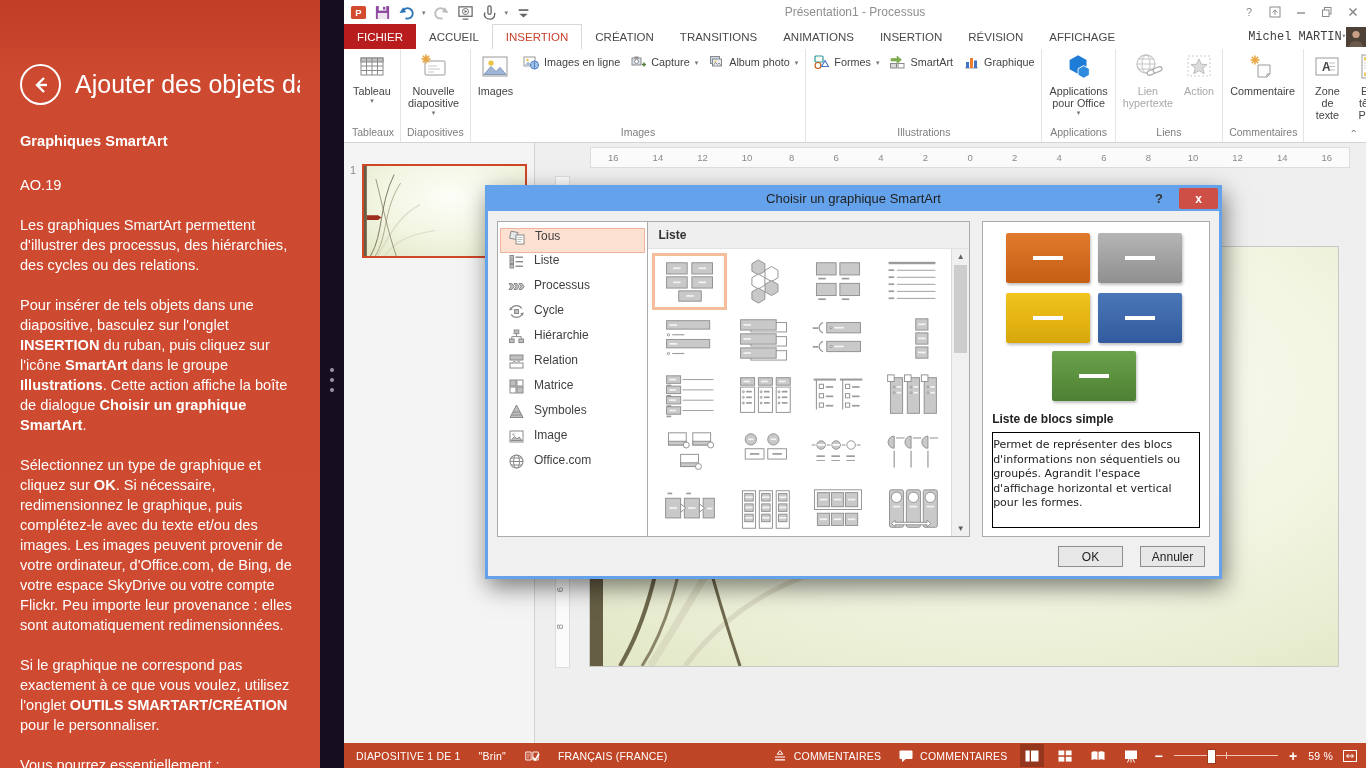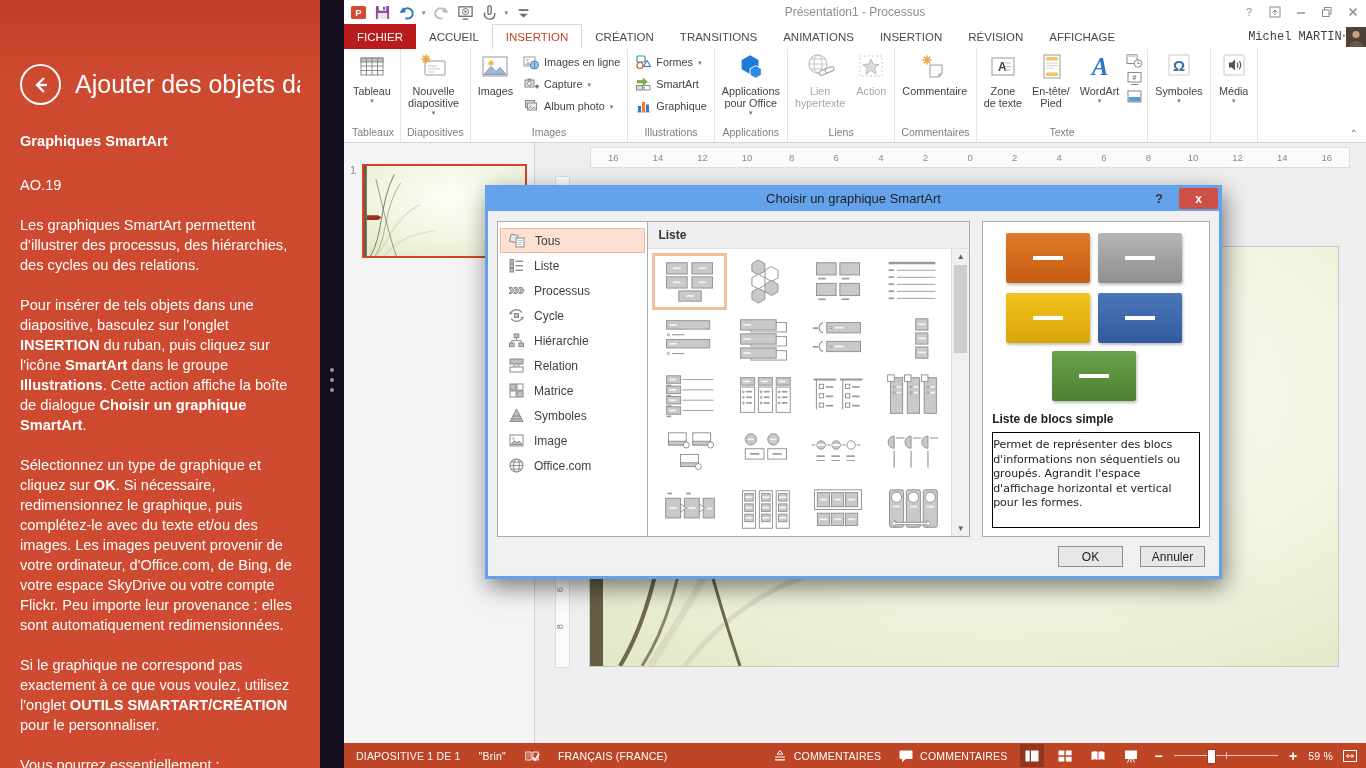--- a/index.html
+++ b/index.html
@@ -40,21 +40,21 @@
   .account{margin-left:auto;display:flex;align-items:center;gap:0;font-size:12px;color:#3F3F3F;font-family:Liberation Mono, monospace;}
   
   .ribbon{height:93px;display:flex;align-items:stretch;background:#fff;border-bottom:1px solid #D4D4D4;
           padding:0 0 0 2px;position:relative;overflow:hidden;}
   .rgroup{display:flex;flex-direction:column;border-right:1px solid #E4E4E4;padding:1px 2px 0 2px;}
   .ritems{flex:1;display:flex;align-items:flex-start;}
   .rlabel{height:15px;font-size:10.5px;color:#7E7E7E;text-align:center;white-space:nowrap;padding:0 4px 1px 4px;}
   .rbig{display:flex;flex-direction:column;align-items:center;padding:2px 5px 0 5px;text-align:center;
         font-size:10.8px;line-height:12px;color:#444;height:72px;box-sizing:border-box;}
   .rbig .ic{width:32px;height:30px;margin-bottom:3px;}
-  .rsmallcol{display:flex;flex-direction:column;padding:3px 2px 0 2px;gap:4px;}
+  .rsmallcol{display:flex;flex-direction:row;padding:3px 2px 0 2px;gap:4px;}
   .rsmall{display:flex;align-items:center;gap:5px;font-size:10.8px;color:#444;height:18px;white-space:nowrap;padding:0 3px;}
   .rsmall .ic{width:16px;height:16px;}
   .rstack{display:flex;flex-direction:column;gap:3px;padding:3px 2px 0 2px;}
   .rstack .ic{width:17px;height:15px;}
   .disabled{color:#A8A8A8;}
   .collapse{position:absolute;right:8px;bottom:3px;color:#777;font-size:10px;}
   
   .workspace{flex:1;display:flex;min-height:0;}
   .thumbs{width:191px;background:#F4F4F4;border-right:1px solid #D2D2D2;padding-top:21px;box-sizing:border-box;}
   .thumbrow{display:flex;align-items:flex-start;}
@@ -84,21 +84,21 @@
   .dialog{position:absolute;left:485px;top:185px;width:737px;height:394px;z-index:50;
           background:#64A3EC;box-shadow:3px 8px 22px rgba(0,0,0,.5);box-sizing:border-box;padding:0 3px 3px 3px;}
   .dtitle{height:26px;display:flex;align-items:center;position:relative;}
   .dtitle .txt{position:absolute;left:50%;transform:translateX(-50%);font-size:13px;color:#222;white-space:nowrap;}
   .dhelp{position:absolute;right:56px;font-size:13px;font-weight:bold;color:#333;}
   .dclose{position:absolute;right:1px;top:3px;width:39px;height:21px;background:#CE4F46;color:#fff;
           display:flex;align-items:center;justify-content:center;font-size:12px;font-weight:bold;border-radius:2px;}
   .dbody{background:#F0F0F0;height:365px;position:relative;box-sizing:border-box;padding:10px 9px;}
   .dcontent{display:flex;height:316px;}
   .catbox{width:152px;background:#fff;border:1px solid #ABABAB;border-right:none;box-sizing:border-box;padding-top:6px;}
-  .catrow{height:25px;display:flex;align-items:center;gap:9px;margin:0 2px;padding:0 8px;font-size:12px;color:#3F3F3F;box-sizing:border-box;}
+  .catrow{height:25px;display:flex;align-items:flex-start;gap:9px;margin:0 2px;padding:0 8px;font-size:12px;color:#3F3F3F;box-sizing:border-box;}
   .catrow.selected{background:#FCE0D2;border:1px solid #EFB49B;}
   .catrow .ic{width:17px;height:17px;}
   .gallery{width:326px;background:#fff;border:1px solid #ABABAB;box-sizing:border-box;display:flex;flex-direction:column;}
   .ghead{height:26px;background:#EFEFEF;border-bottom:1px solid #E2E2E2;display:flex;align-items:center;
          padding:0 10px;font-size:12px;font-weight:bold;color:#333;}
   .gwrap{flex:1;display:flex;min-height:0;}
   .ggrid{flex:1;display:grid;grid-template-columns:repeat(4,1fr);grid-auto-rows:57px;padding:4px 2px 0 4px;overflow:hidden;}
   .gcell{display:flex;align-items:center;justify-content:center;}
   .gcell.selected{border:3px solid #F5BE9B;background:#fff;}
   .gscroll{width:17px;background:#F0F0F0;border-left:1px solid #DCDCDC;display:flex;flex-direction:column;align-items:center;}

